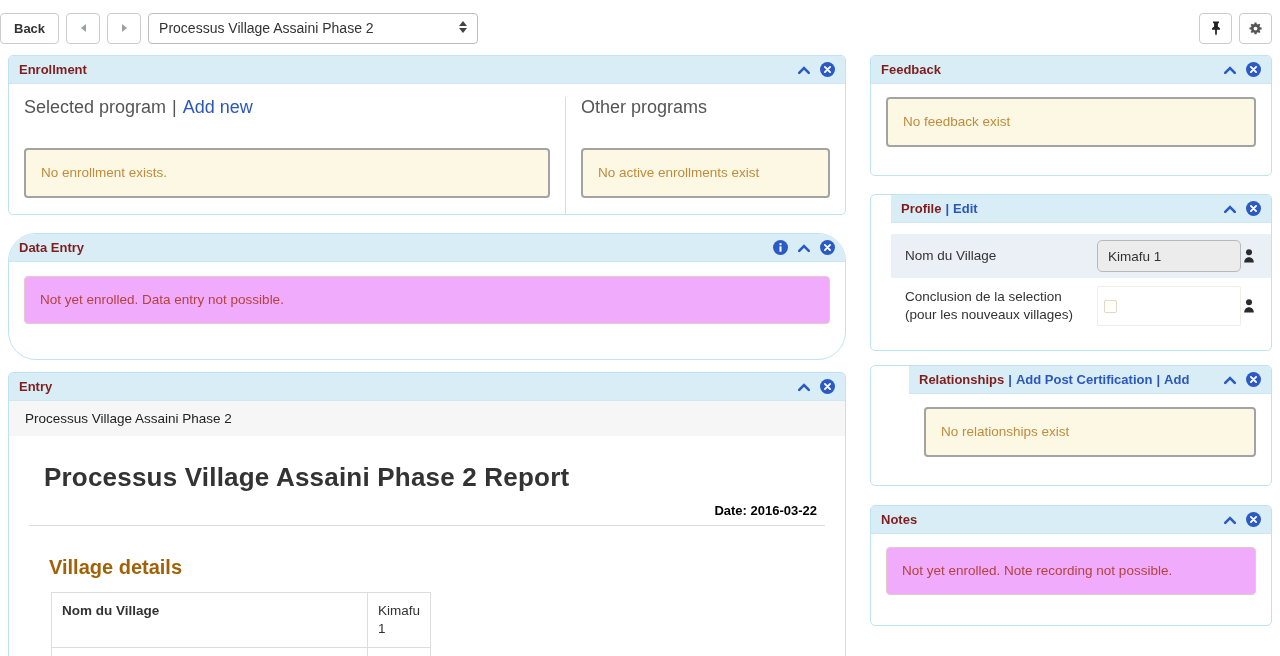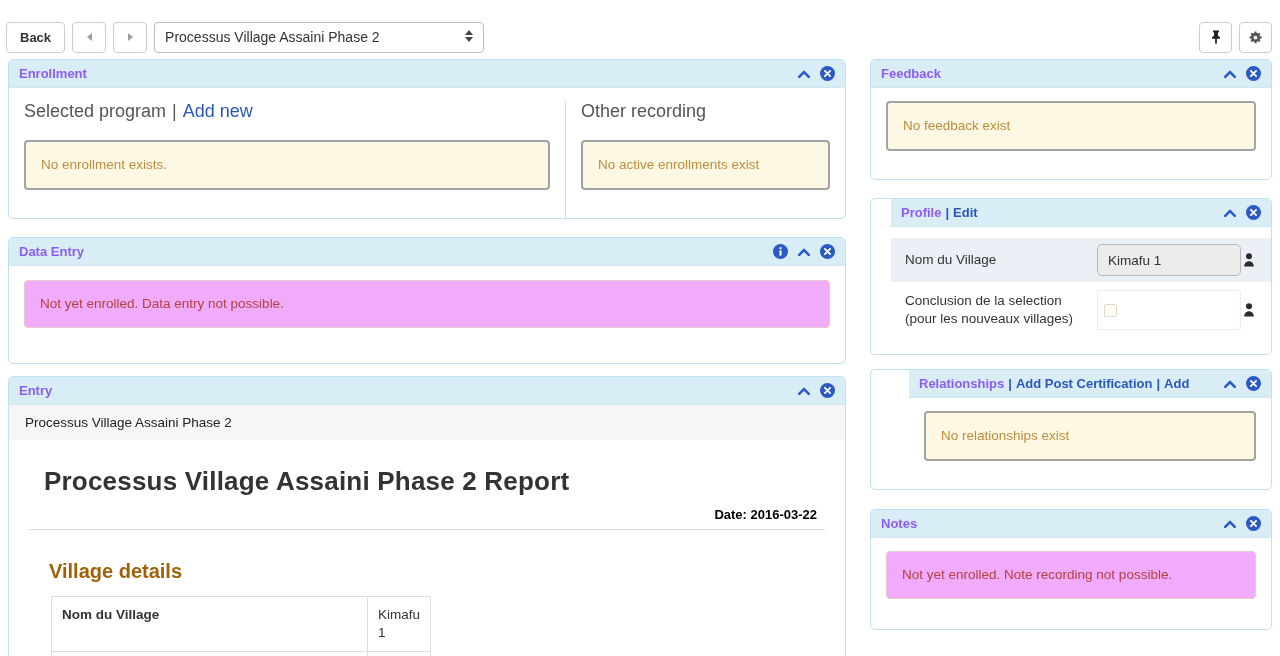--- a/index.html
+++ b/index.html
@@ -4,21 +4,21 @@
 <style>
   * { box-sizing: border-box; margin: 0; padding: 0; }
   html,body { width:1280px; height:656px; }
   body {
     font-family: "Liberation Sans", "DejaVu Sans", sans-serif;
     background:#fff; color:#333; overflow:hidden;
   }
   .page { width:1280px; height:656px; overflow:hidden; background:#fff; }
 
   
-  .topbar { display:flex; align-items:center; gap:7px; padding:8px 8px 7px 6px; height:45px;margin-top:14px; }
+  .topbar { display:flex; align-items:center; gap:7px; padding:8px 8px 7px 0; height:55px; }
   .btn {
     background:#fff; border:1px solid #ccc; border-radius:4px; height:31px;
     display:inline-flex; align-items:center; justify-content:center;
     font-family:inherit; font-size:13px; color:#333; cursor:pointer;
   }
   .btn-back { padding:0 13px; font-weight:bold; }
   .btn-arrow { width:34px; }
   .tri-left { width:0; height:0; border-top:4px solid transparent; border-bottom:4px solid transparent; border-right:5px solid #98a0a6; }
   .tri-right { width:0; height:0; border-top:4px solid transparent; border-bottom:4px solid transparent; border-left:5px solid #98a0a6; }
   .select {
@@ -37,38 +37,38 @@
   .col-left  { width:838px; }
   .col-right { width:402px; }
 
   
   .widget { border:1px solid #bfe2f0; border-radius:5px; background:#fff; overflow:hidden; }
   .w-header {
     background:#d9edf7; border-bottom:1px solid #cfe7f3;
     padding:6px 10px; height:28px; display:flex; align-items:center;
     font-size:13px; font-weight:bold;
   }
-  .w-title { color:#8b5cf6; }
+  .w-title { color:#7f1d1d; }
   .w-link  { color:#2a57bd; cursor:pointer; text-decoration:none; font-weight:bold; }
   .w-sep   { color:#2a57bd; margin:0 4px; }
   .sep-gray{ color:#555; margin:0 6px; }
   .h-icons { margin-left:auto; display:flex; align-items:center; gap:9px; }
   .h-icon  { display:inline-flex; cursor:pointer; line-height:0; }
 
   
   .alert { border-radius:4px; padding:14px 15px; font-size:13.5px; line-height:1.35; }
   .alert-warning { background:#fcf8e3; border:2px solid #a3a3a3; color:#bf8c3e; }
   .alert-danger  { background:#f0abfc; border:1px solid #e7c9c9; color:#b4423e; }
 
   
-  .mb18 { margin-bottom:18px; } .mb14 { margin-bottom:14px;padding-left:20px; } .mb12 { margin-bottom:12px; } .mb19 { margin-bottom:19px;padding-left:38px; }
+  .mb18 { margin-bottom:18px; } .mb14 { margin-bottom:14px;padding-left:20px; } .mb12 { margin-bottom:12px;border-radius:28px; } .mb19 { margin-bottom:19px;padding-left:38px; }
   .body-enrollment { display:flex; height:130px; padding-top:13px; }
   .enroll-left  { width:556px; padding:0 15px; }
   .enroll-right { flex:1; padding:0 15px; border-left:1px solid #dcdcdc; }
-  .section-heading { font-size:18px; color:#555; margin-bottom:18px; }
+  .section-heading { font-size:18px; color:#555; margin-bottom:30px; }
   .section-heading a { font-size:18px; }
 
   
   .body-dataentry { height:97px; padding:14px 15px 0; }
   .body-simple    { height:91px; padding:13px 15px 0; }
 
   
   .report-program-row { background:#f6f6f6; padding:10px 16px; font-size:13.5px; color:#222; }
   .report-doc { padding:2px 20px 0; }
   .report-heading { font-size:26px; font-weight:bold; color:#333; margin:24px 0 10px 15px; letter-spacing:0.2px; }
@@ -157,21 +157,21 @@
           </span>
         </div>
         <div class="body-enrollment">
           <div class="enroll-left">
             <div class="section-heading">
               <span>Selected program</span><span class="sep-gray">|</span><a class="w-link" style="font-weight:normal;">Add new</a>
             </div>
             <div class="alert alert-warning">No enrollment exists.</div>
           </div>
           <div class="enroll-right">
-            <div class="section-heading">Other recording</div>
+            <div class="section-heading">Other programs</div>
             <div class="alert alert-warning">No active enrollments exist</div>
           </div>
         </div>
       </div>
 
       <div class="widget mb12">
         <div class="w-header">
           <span class="w-title">Data Entry</span>
           <span class="h-icons">
             <span class="h-icon">

